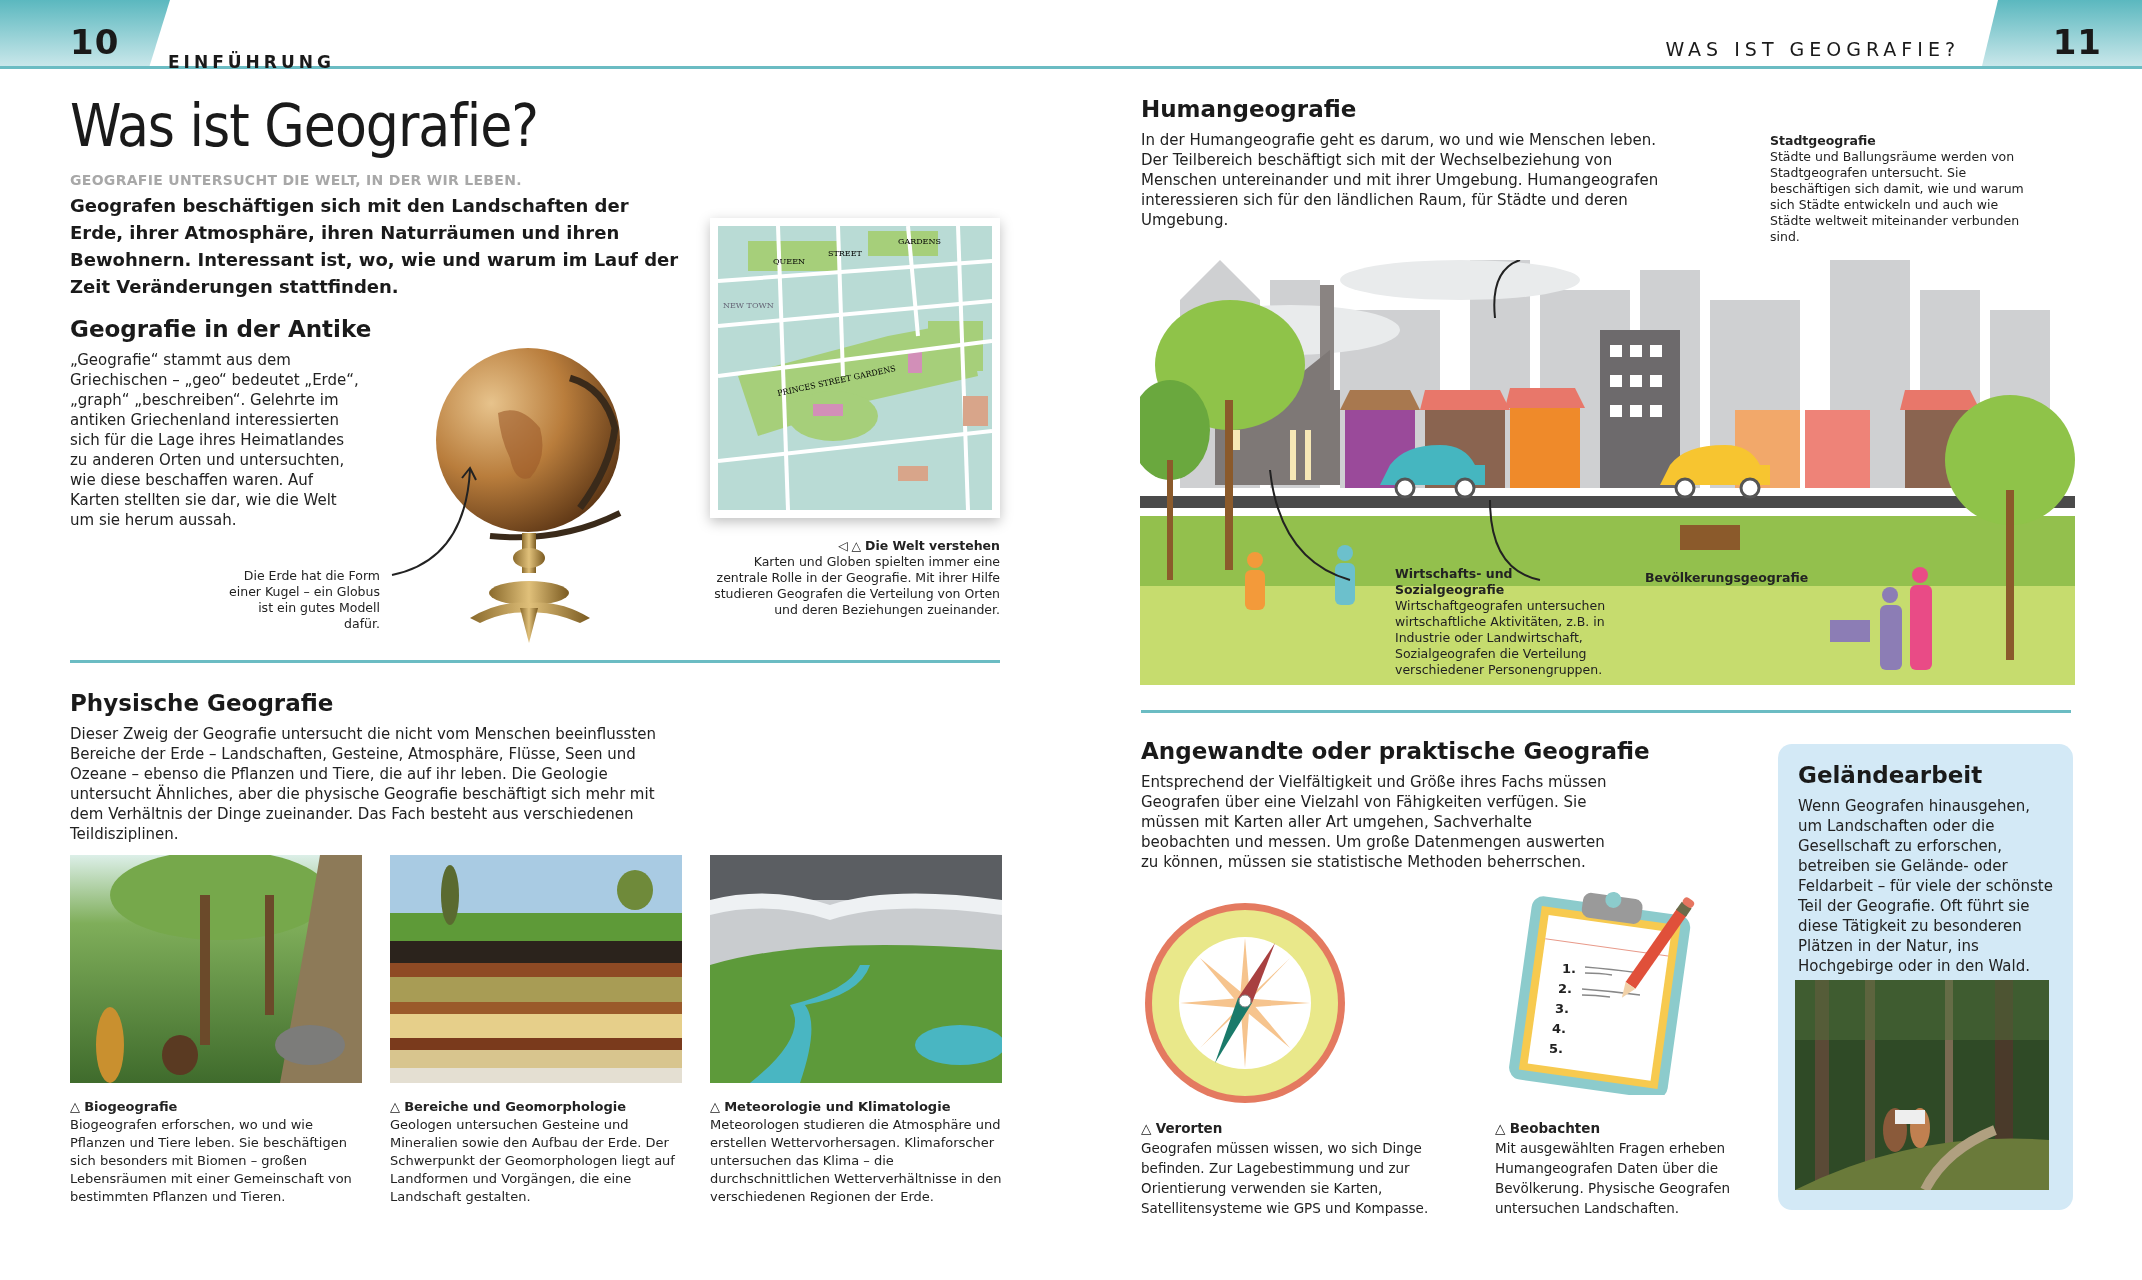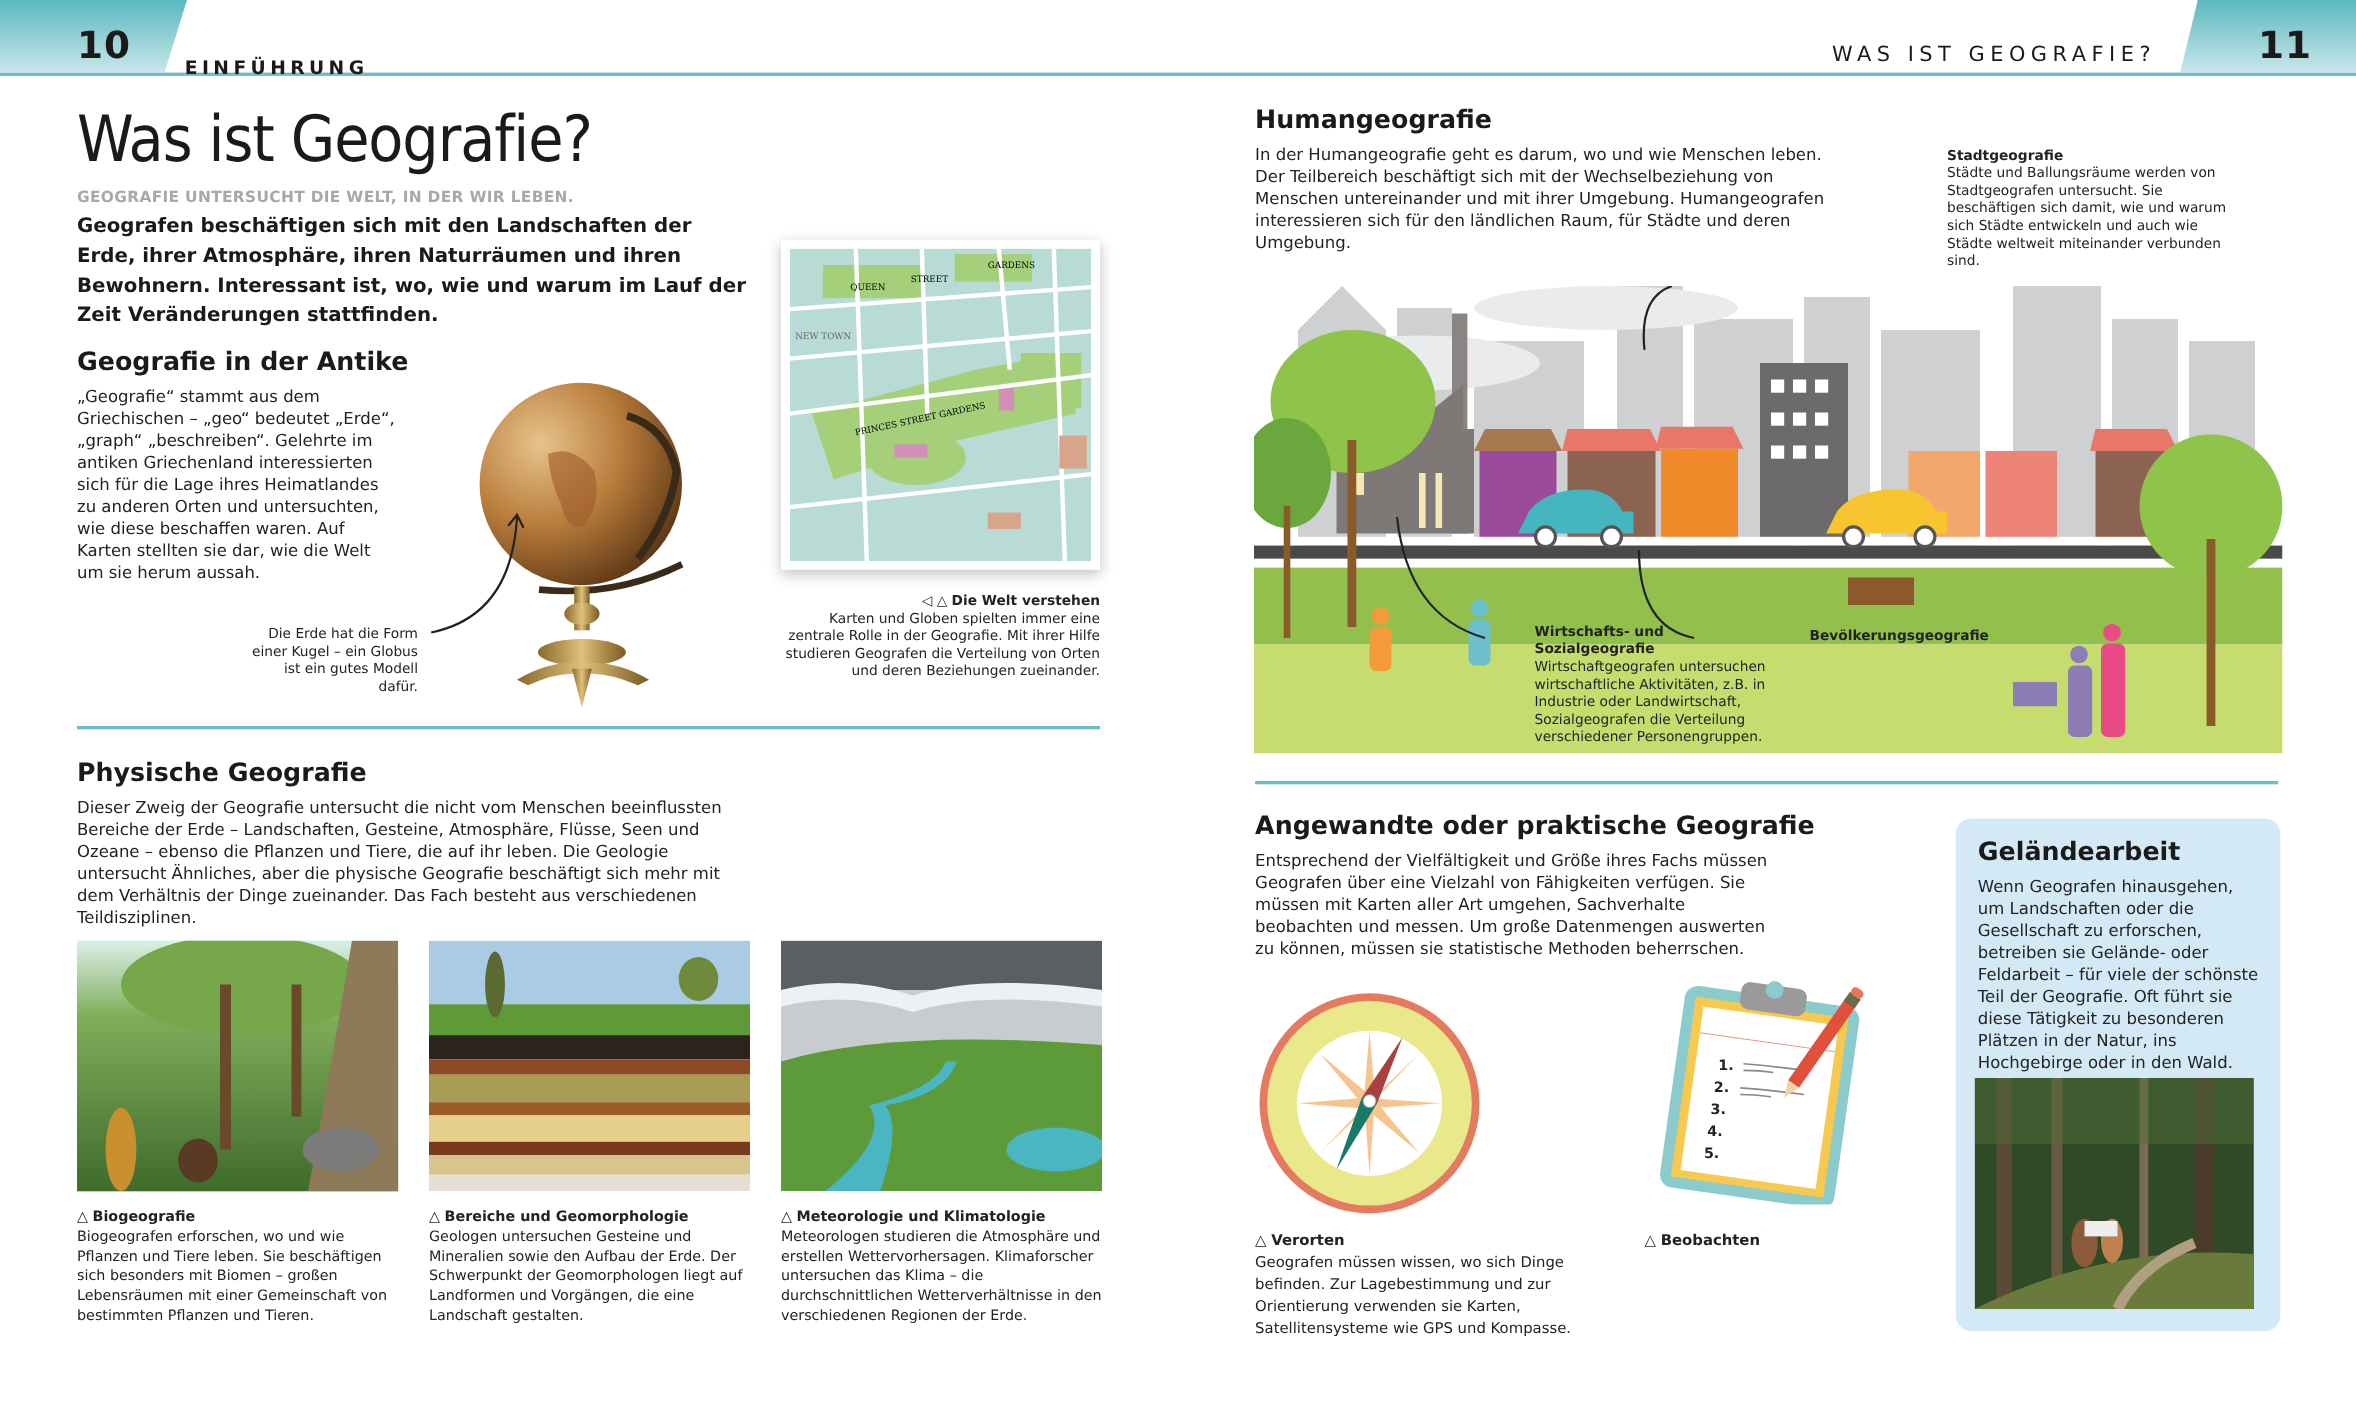--- a/index.html
+++ b/index.html
@@ -328,20 +328,21 @@
     </g>
   </svg>
 </div>
 
 <div class="abs small" style="left:1141px; top:1118px; width:300px; font-size:13.5px; line-height:20px;">
   <div><span>△</span> <span class="cap-title">Verorten</span></div>
   <div>Geografen müssen wissen, wo sich Dinge befinden. Zur Lagebestimmung und zur Orientierung verwenden sie Karten, Satellitensysteme wie GPS und Kompasse.</div>
 </div>
 <div class="abs small" style="left:1495px; top:1118px; width:240px; font-size:13.5px; line-height:20px;">
   <div><span>△</span> <span class="cap-title">Beobachten</span></div>
+  <div>Mit ausgewählten Fragen erheben Humangeografen Daten über die Bevölkerung. Physische Geografen untersuchen Landschaften.</div>
 </div>
 
 <div class="abs fieldbox" style="left:1778px; top:744px; width:295px; height:466px;">
   <div class="h2" style="position:absolute; left:20px; top:18px;">Geländearbeit</div>
   <div class="body" style="position:absolute; left:20px; top:52px; width:260px;">Wenn Geografen hinausgehen, um Landschaften oder die Gesellschaft zu erforschen, betreiben sie Gelände- oder Feldarbeit – für viele der schönste Teil der Geografie. Oft führt sie diese Tätigkeit zu besonderen Plätzen in der Natur, ins Hochgebirge oder in den Wald.</div>
   <div style="position:absolute; left:17px; top:236px; width:254px; height:210px; overflow:hidden;">
     <svg width="254" height="210">
       <rect width="254" height="210" fill="#2f4a26"></rect>
       <rect x="20" y="0" width="14" height="210" fill="#5a4a36"></rect>
       <rect x="70" y="0" width="10" height="210" fill="#6a5a42"></rect>

